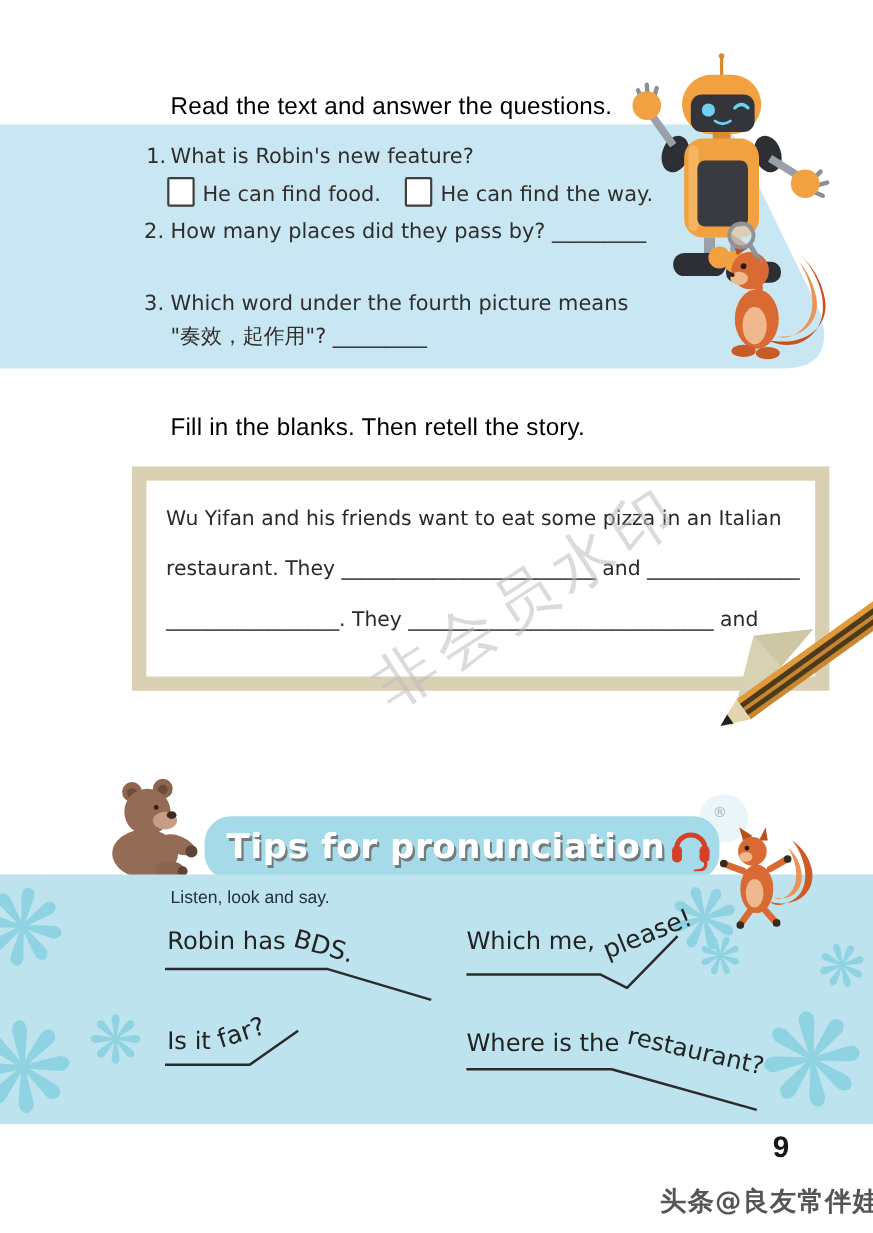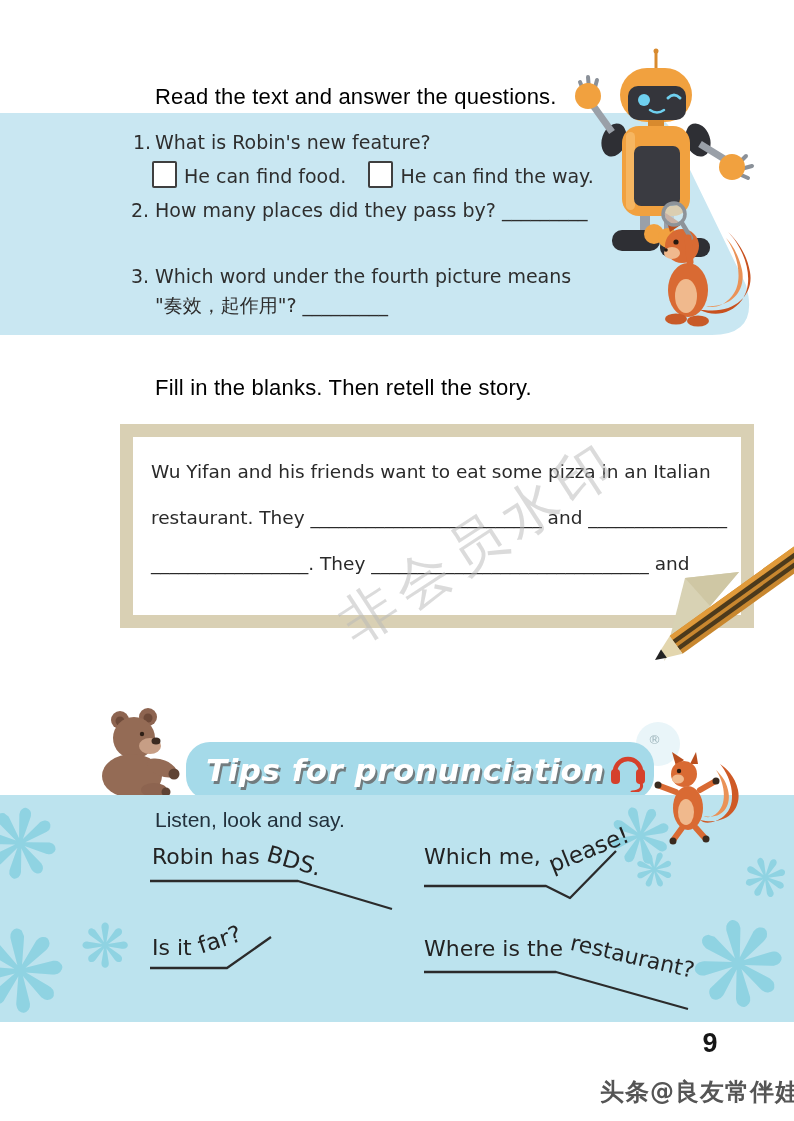--- a/index.html
+++ b/index.html
@@ -34,28 +34,27 @@
   .banner-circle{position:absolute;left:636px;top:722px;width:44px;height:44px;border-radius:50%;background:#e9f5f9;}
   .banner{
     position:absolute;left:186px;top:742px;width:468px;height:58px;
     background:#a5dae9;border-radius:24px;
   }
   .banner-title{
     position:absolute;left:206px;top:752px;font-size:31px;font-weight:bold;
     color:#ffffff;letter-spacing:0.5px;white-space:nowrap;
     text-shadow:2px 3px 0 rgba(100,100,100,0.8);
     font-family:"DejaVu Sans",sans-serif;
-    font-style:italic;
   }
   .registered{position:absolute;left:648px;top:732px;font-size:13px;color:#9fb6bd;}
   .band{position:absolute;left:0;top:795px;width:794px;height:227px;background:#bce3ee;}
   .leaf{position:absolute;color:#8fd3e2;pointer-events:none;line-height:1;}
   .subtitle{
     position:absolute;left:155px;top:808px;
-    font-family:"Liberation Sans",sans-serif;font-size:21px;font-weight:500;color:#22313c;
+    font-family:"Liberation Sans",sans-serif;font-size:16px;font-weight:500;color:#22313c;
   }
   .phrase{position:absolute;font-size:22px;color:#232323;white-space:nowrap;}
   .phrase .tail{display:inline-block;margin-left:8px;}
   .t-bds{transform:rotate(16deg) translateY(5px);font-size:23px;}
   .t-please{transform:rotate(-22deg) translateY(-7px);font-size:23px;}
   .t-far{transform:rotate(-18deg) translateY(-8px);font-size:23px;}
   .t-rest{transform:rotate(13deg) translateY(8px);font-size:22px;}
   .page-number{
     position:absolute;left:688px;top:1028px;width:44px;text-align:center;
     font-family:"Liberation Sans",sans-serif;font-size:27px;font-weight:bold;color:#161616;

